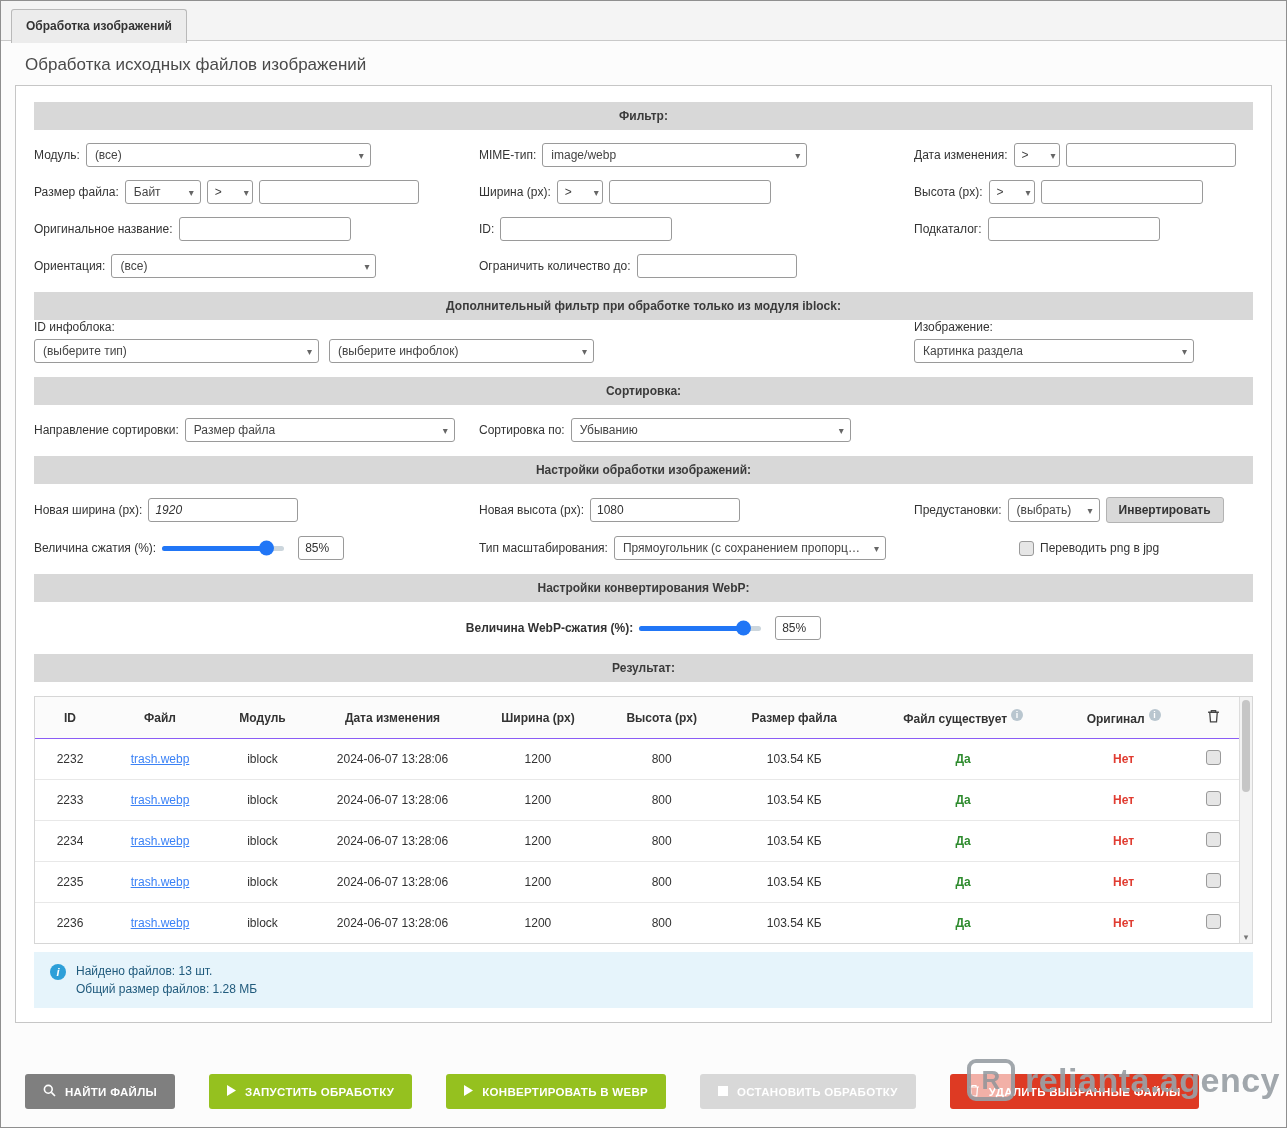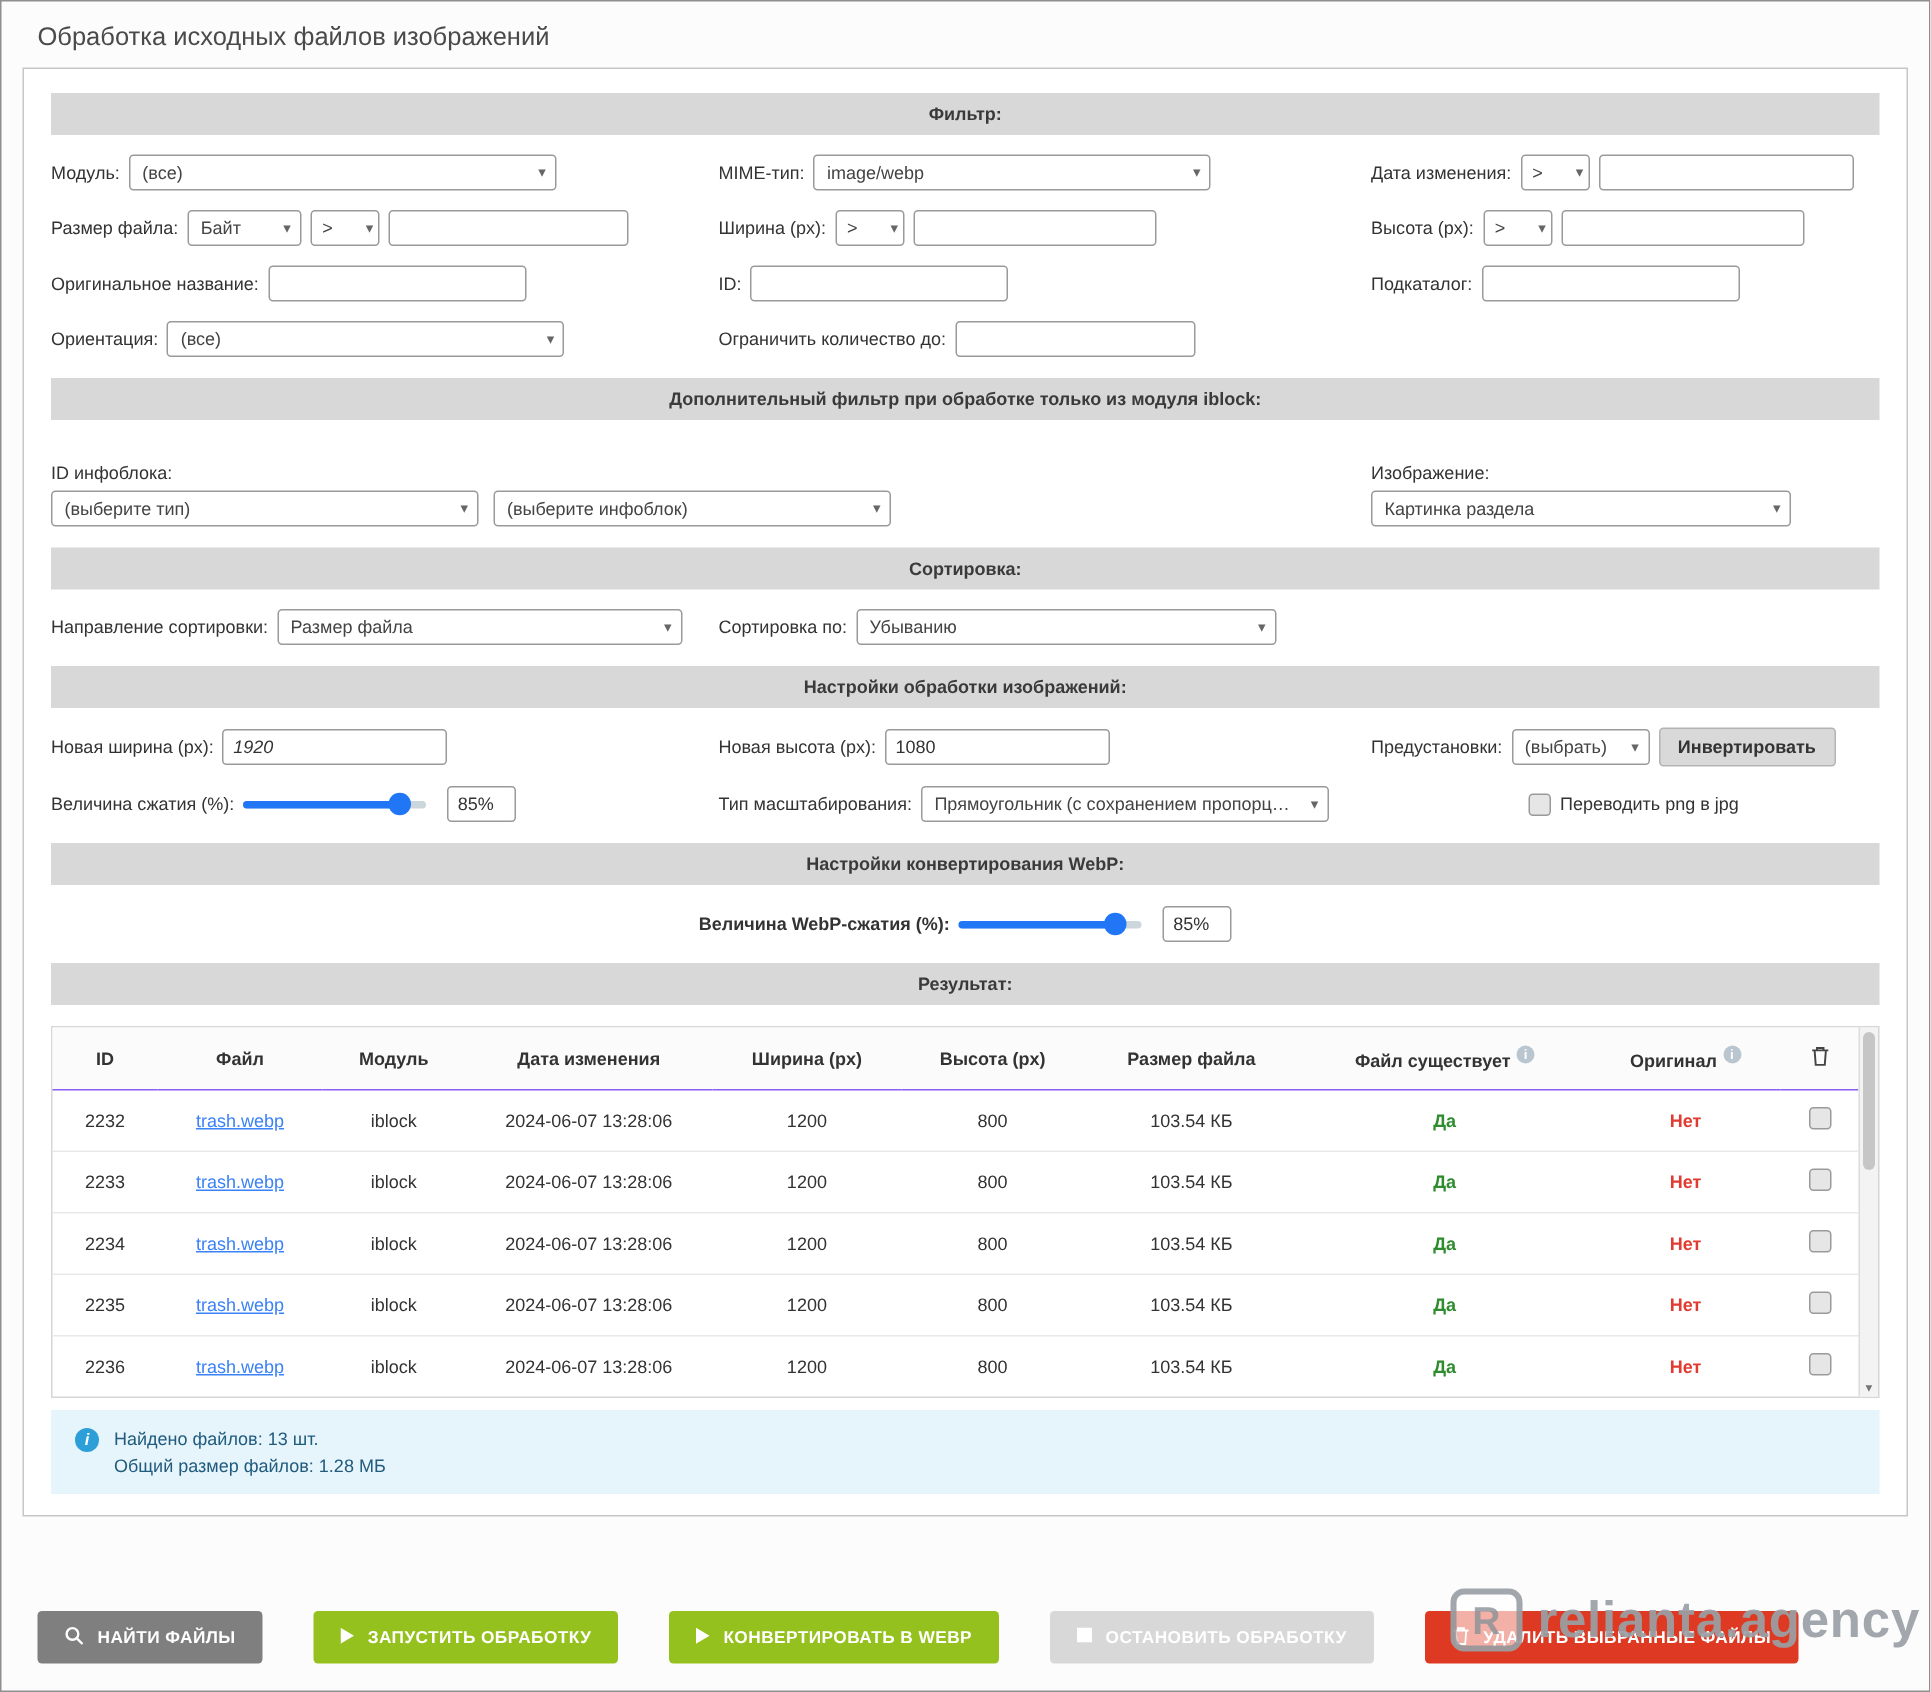--- a/index.html
+++ b/index.html
@@ -9,21 +9,21 @@
   
   .tabbar { background:#f4f4f4; border-bottom:1px solid #c9c9c9; padding:7px 10px 0; height:40px; flex:none; }
   .tab { display:inline-block; background:#ececec; border:1px solid #b9b9b9; border-bottom:none;
          padding:9px 14px 10px; font-size:12px; font-weight:bold; color:#333;
          border-radius:3px 3px 0 0; position:relative; top:1px; cursor:pointer; }
   .page-title { font-size:17px; color:#4a4a4a; padding:14px 24px 10px; flex:none; }
   .panel { margin:0 14px; border:1px solid #c6c6c6; background:#fff; padding:2px 18px 14px; flex:none; }
   .sec { background:#d8d8d8; text-align:center; font-weight:bold; font-size:12px; color:#3a3a3a;
          padding:7px 0; margin-top:14px; }
   .grid3 { display:grid; grid-template-columns:445px 435px 1fr; margin-top:13px; align-items:center; }
-  .grid2 { display:grid; grid-template-columns:880px 1fr; margin-top:28px; align-items:end; }
+  .grid2 { display:grid; grid-template-columns:880px 1fr; margin-top:0; align-items:end; }
   .cell { display:flex; align-items:center; gap:6px; font-size:12px; color:#333; }
   .stack { display:flex; flex-direction:column; gap:5px; font-size:12px; color:#333; }
   .hrow { display:flex; align-items:center; gap:10px; }
   .lbl { font-size:12px; color:#333; white-space:nowrap; }
   .inp { height:24px; border:1px solid #9a9a9a; border-radius:3px; padding:0 6px; font-size:12px;
          color:#333; background:#fff; font-family:"Liberation Sans",sans-serif; }
   .sel { position:relative; height:24px; border:1px solid #9a9a9a; border-radius:3px; background:#fff;
          display:flex; align-items:center; padding:0 20px 0 8px; font-size:12px; color:#444;
          cursor:pointer; white-space:nowrap; overflow:hidden; }
   .sel::after { content:"▾"; position:absolute; right:6px; top:50%; transform:translateY(-50%);
@@ -82,20 +82,23 @@
   .wm-logo { width:48px; height:42px; border:4px solid #9aa0a6; border-radius:9px; display:flex;
              align-items:center; justify-content:center; font-size:26px; font-weight:bold;
              background:rgba(255,255,255,.65); }
   .wm-text { font-size:34px; font-weight:bold; letter-spacing:.5px; }
 </style>
 </head>
 <body>
 
 <div class="screen">
 
+  <div class="tabbar">
+    <div class="tab">Обработка изображений</div>
+  </div>
 
   <div class="page-title">Обработка исходных файлов изображений</div>
 
   <div class="panel">
 
     <div class="sec">Фильтр:</div>
     <div class="grid3">
       <div class="cell">
         <span class="lbl">Модуль:</span>
         <div class="sel" style="width:285px">

